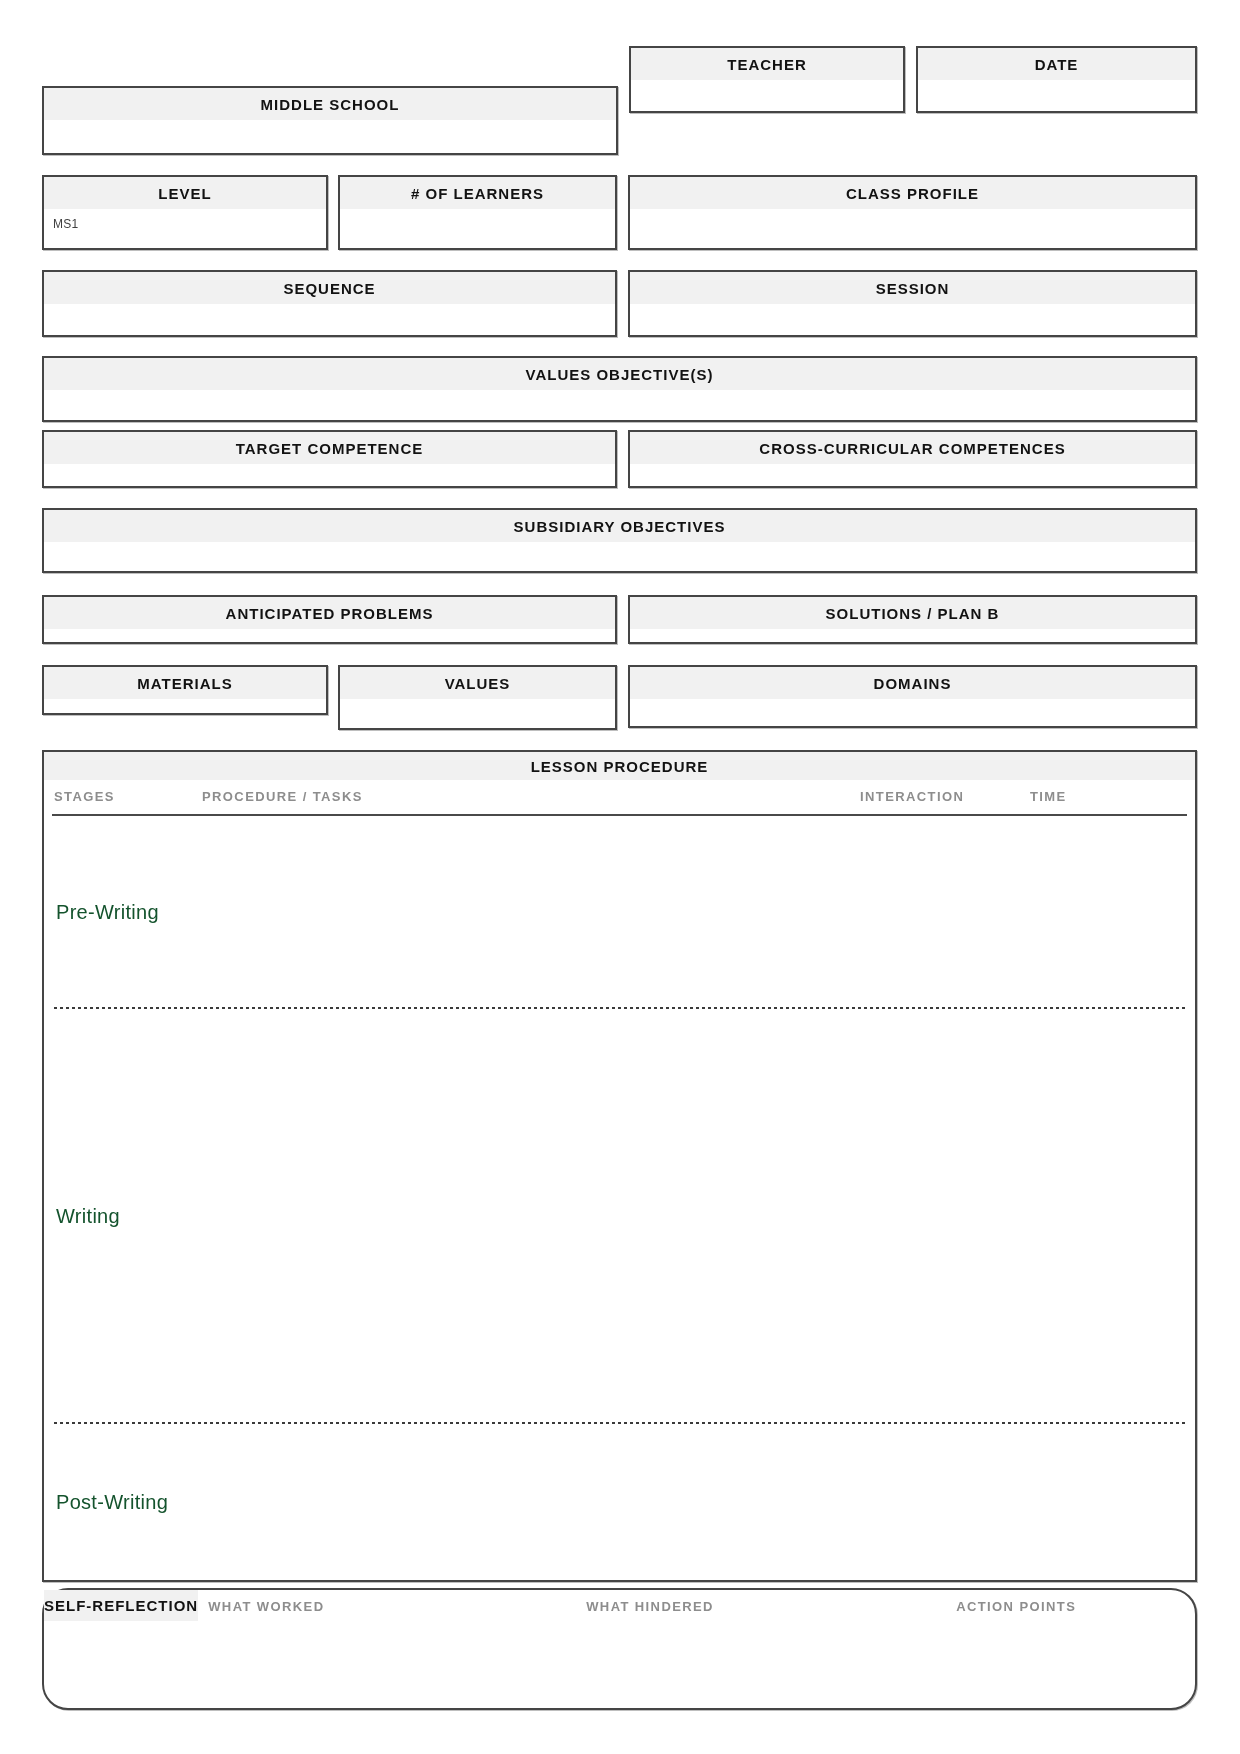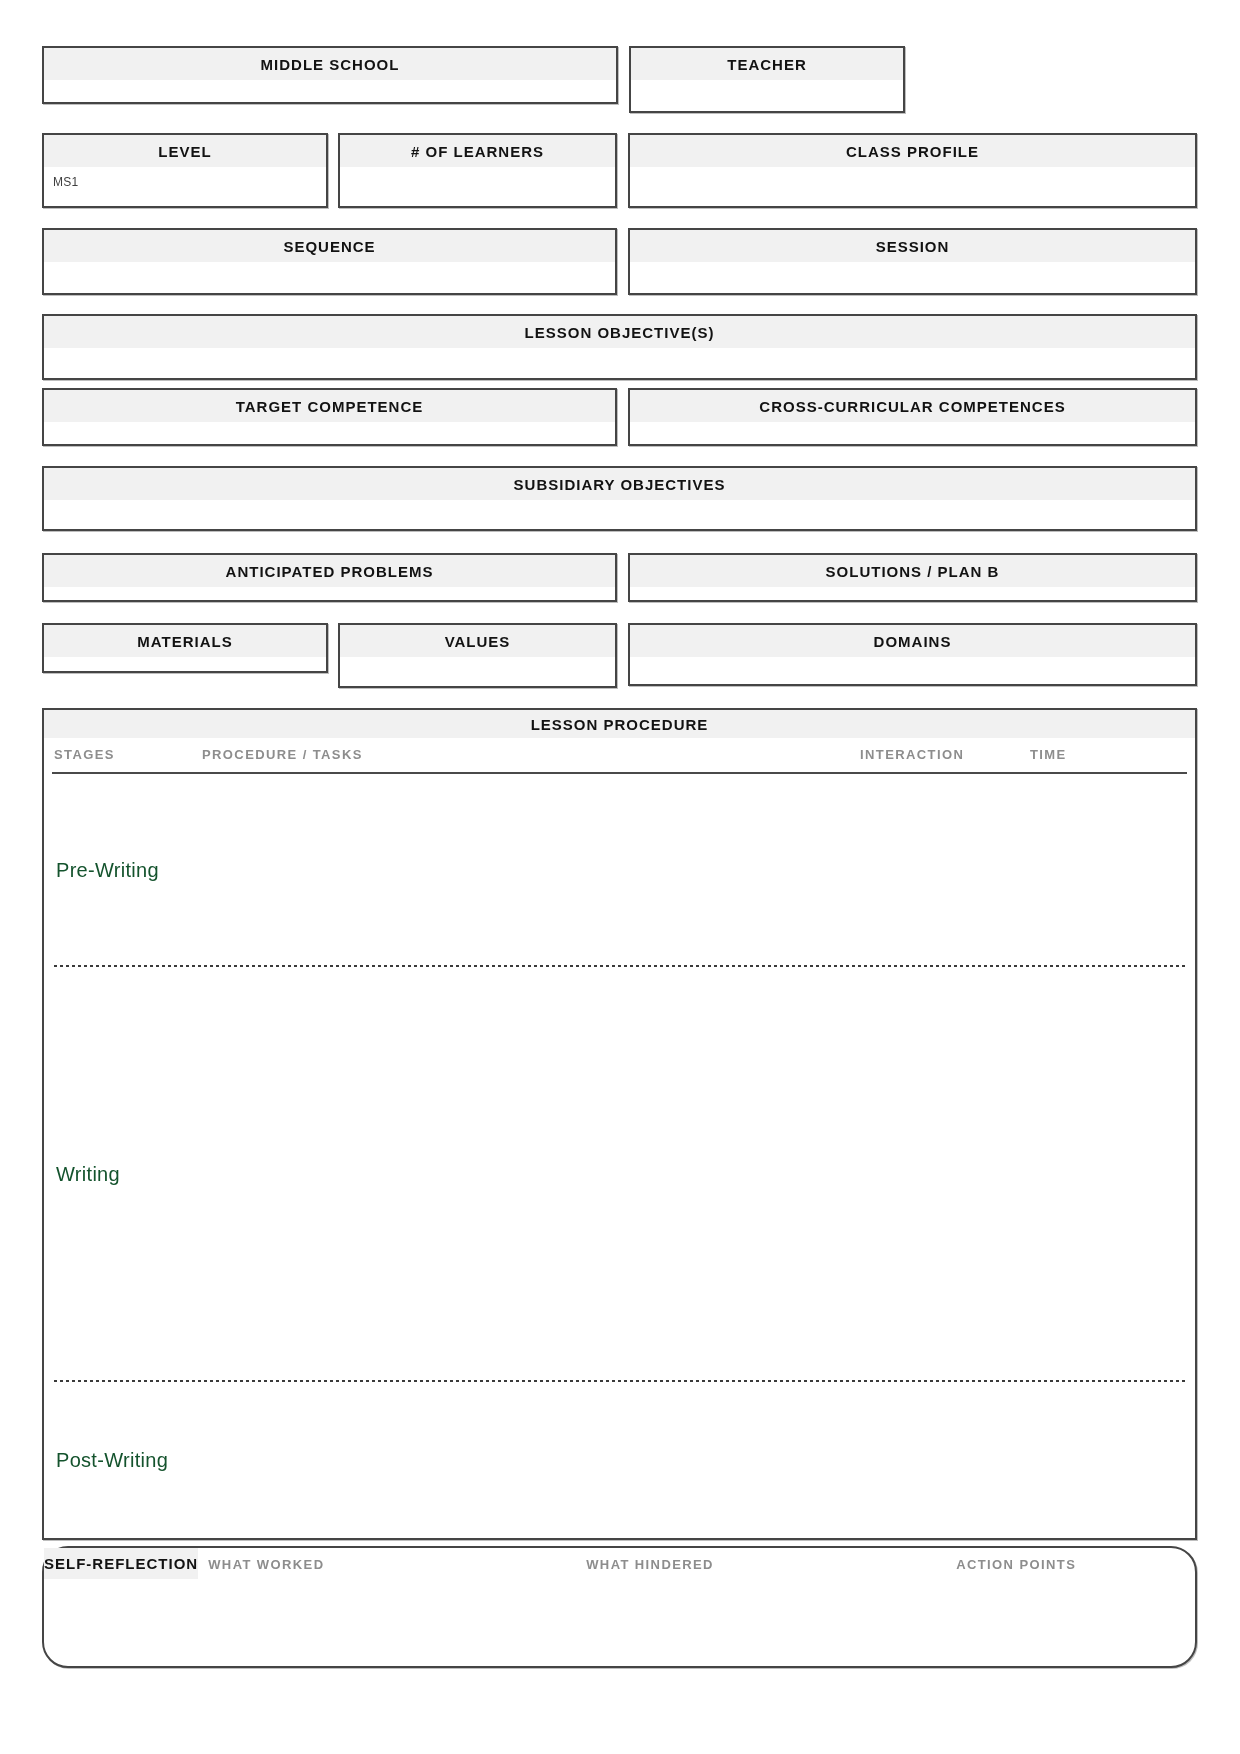--- a/index.html
+++ b/index.html
@@ -10,21 +10,21 @@
   .box{border:2px solid #454545;background:#ffffff;box-sizing:border-box;
        box-shadow:1px 1px 0 rgba(110,110,110,.45);}
   .band{background:#f1f1f1;height:32px;display:flex;align-items:center;justify-content:center;}
   .band-label{font-weight:bold;font-size:15px;letter-spacing:1px;color:#121212;white-space:nowrap;}
   .body{flex:1;}
   .vbox{display:flex;flex-direction:column;}
 
   .row{display:flex;}
 
   
-  .w-ms{width:576px;height:58px;}
+  .w-ms{width:576px;height:69px;margin-top:40px;}
   .w-teacher{width:276px;height:67px;margin-left:11px;}
   .w-date{width:281px;margin-left:11px;height:67px;}
   
   .w-level{width:286px;height:75px;}
   .w-learners{width:279px;height:75px;margin-left:10px;}
   .w-classprofile{width:569px;height:75px;margin-left:11px;}
   
   .w-left{width:575px;}
   .w-right{width:569px;margin-left:11px;}
   .h-row3{height:67px;}
@@ -77,20 +77,26 @@
           <span class="band-label">MIDDLE SCHOOL</span>
         </div>
         <div class="body"></div>
       </div>
       <div class="box vbox w-teacher">
         <div class="band">
           <span class="band-label">TEACHER</span>
         </div>
         <div class="body"></div>
       </div>
+      <div class="box vbox w-date">
+        <div class="band">
+          <span class="band-label">DATE</span>
+        </div>
+        <div class="body"></div>
+      </div>
     </div>
 
     <div class="row mt20">
       <div class="box vbox w-level">
         <div class="band">
           <span class="band-label">LEVEL</span>
         </div>
         <div class="body field-value">MS1</div>
       </div>
       <div class="box vbox w-learners">
@@ -117,21 +123,21 @@
       <div class="box vbox w-right h-row3">
         <div class="band">
           <span class="band-label">SESSION</span>
         </div>
         <div class="body"></div>
       </div>
     </div>
 
     <div class="box vbox w-full h-objectives mt19">
       <div class="band">
-        <span class="band-label">LESSON OBJECTIVE(S)</span>
+        <span class="band-label">VALUES OBJECTIVE(S)</span>
       </div>
       <div class="body"></div>
     </div>
 
     <div class="row mt8">
       <div class="box vbox w-left h-target">
         <div class="band">
           <span class="band-label">TARGET COMPETENCE</span>
         </div>
         <div class="body"></div>

